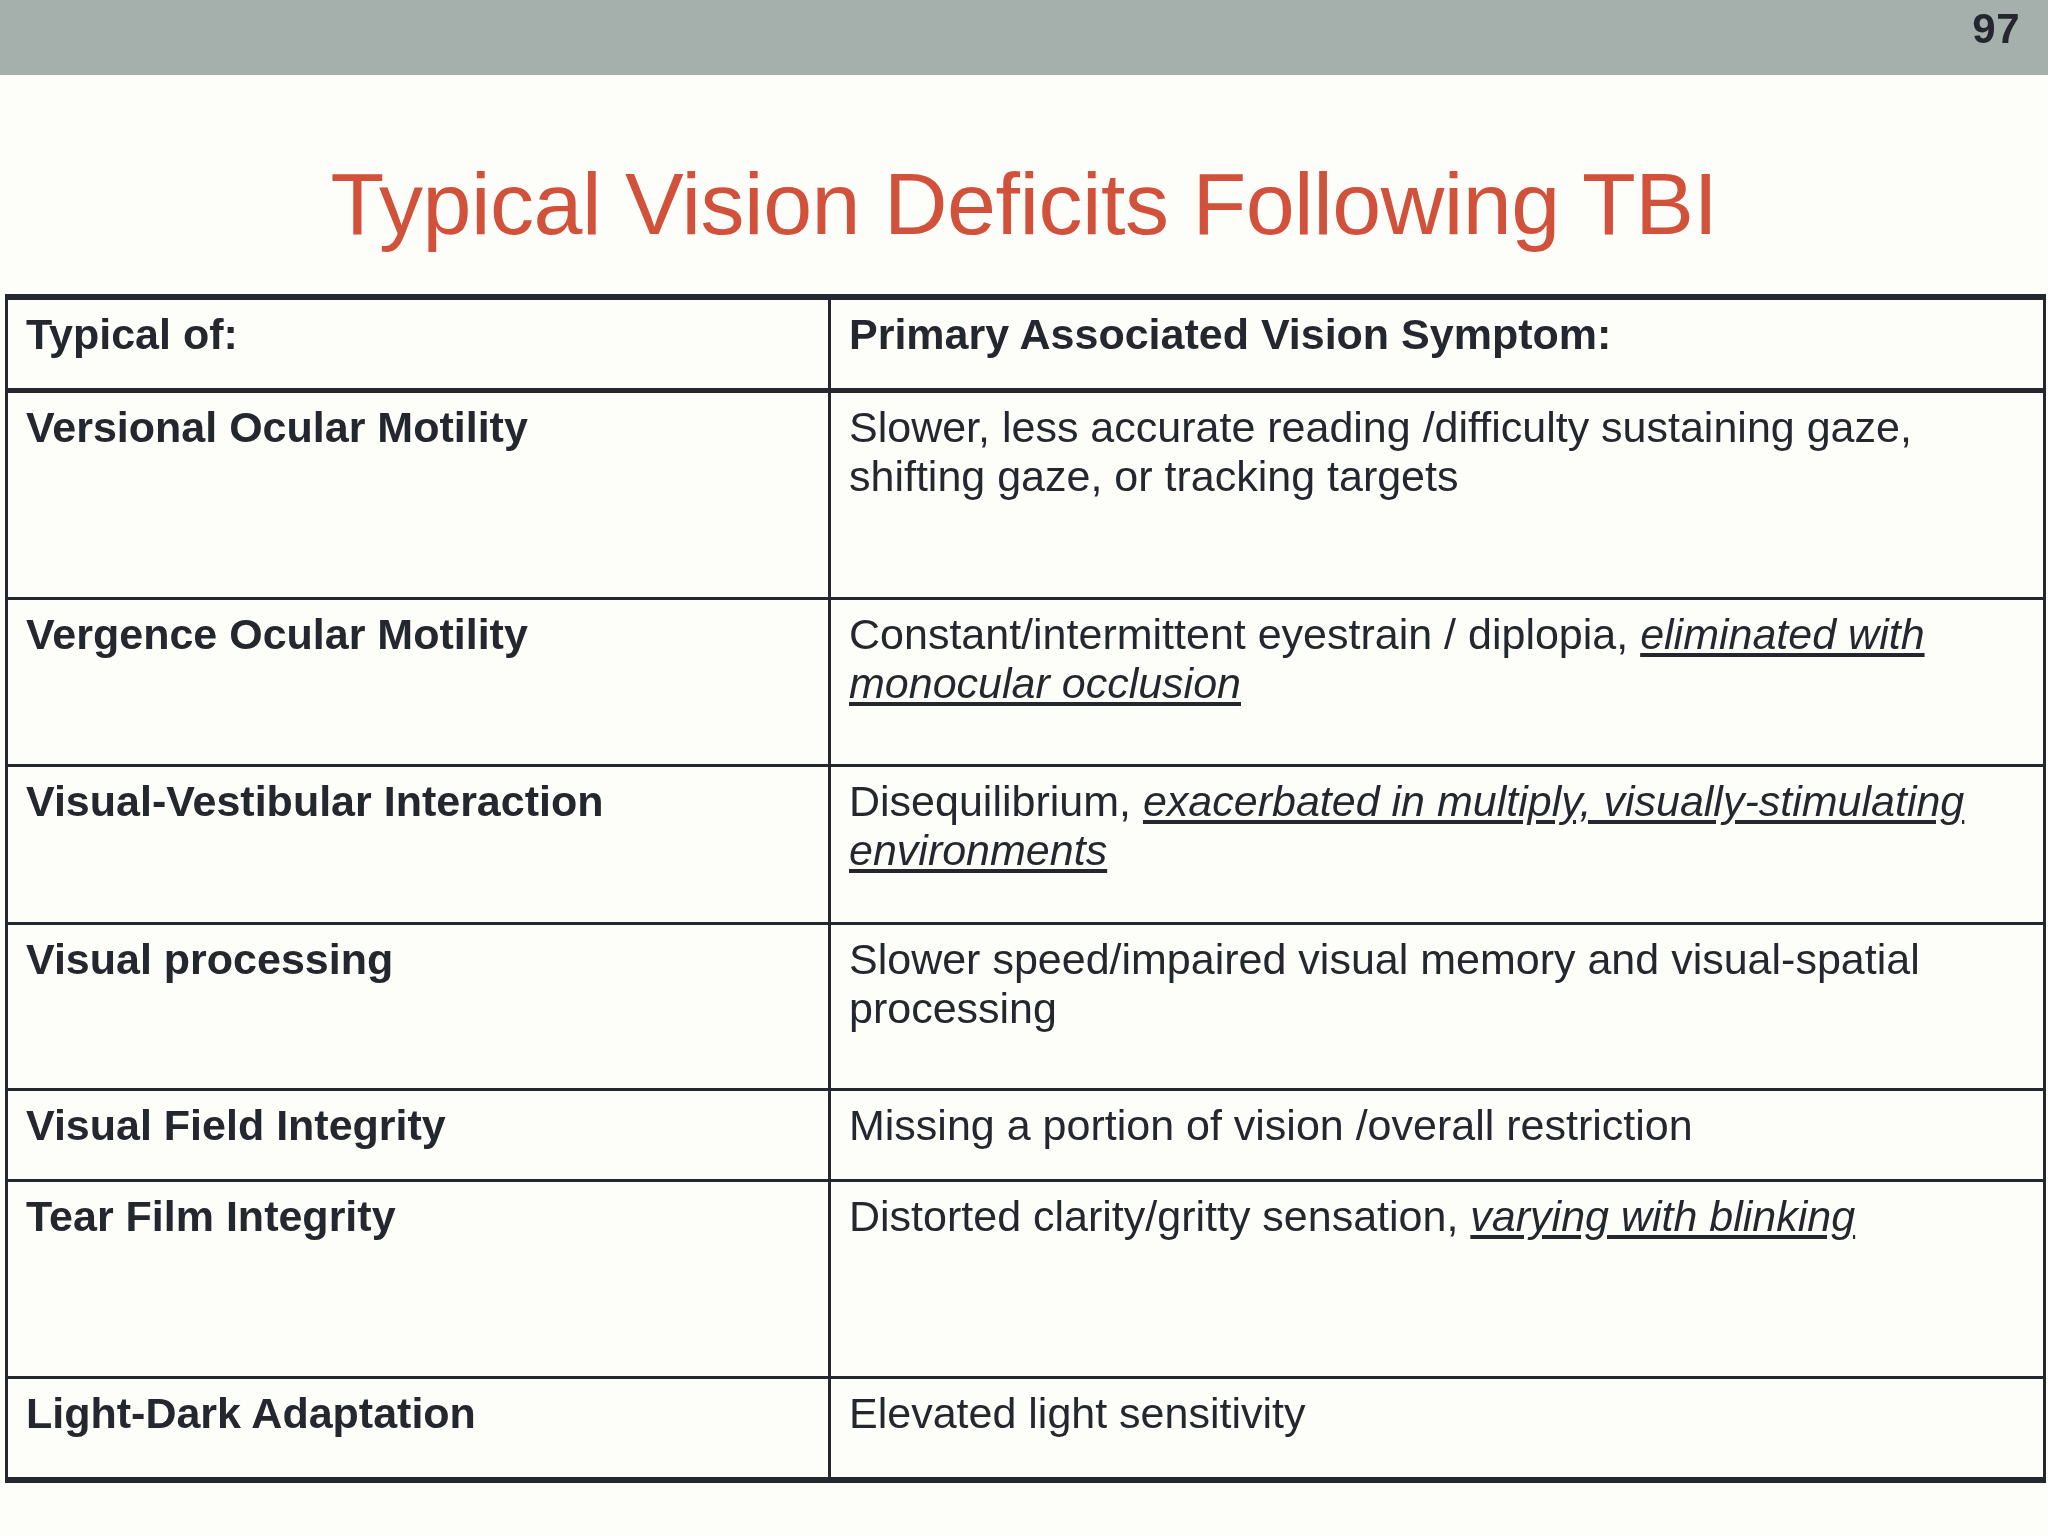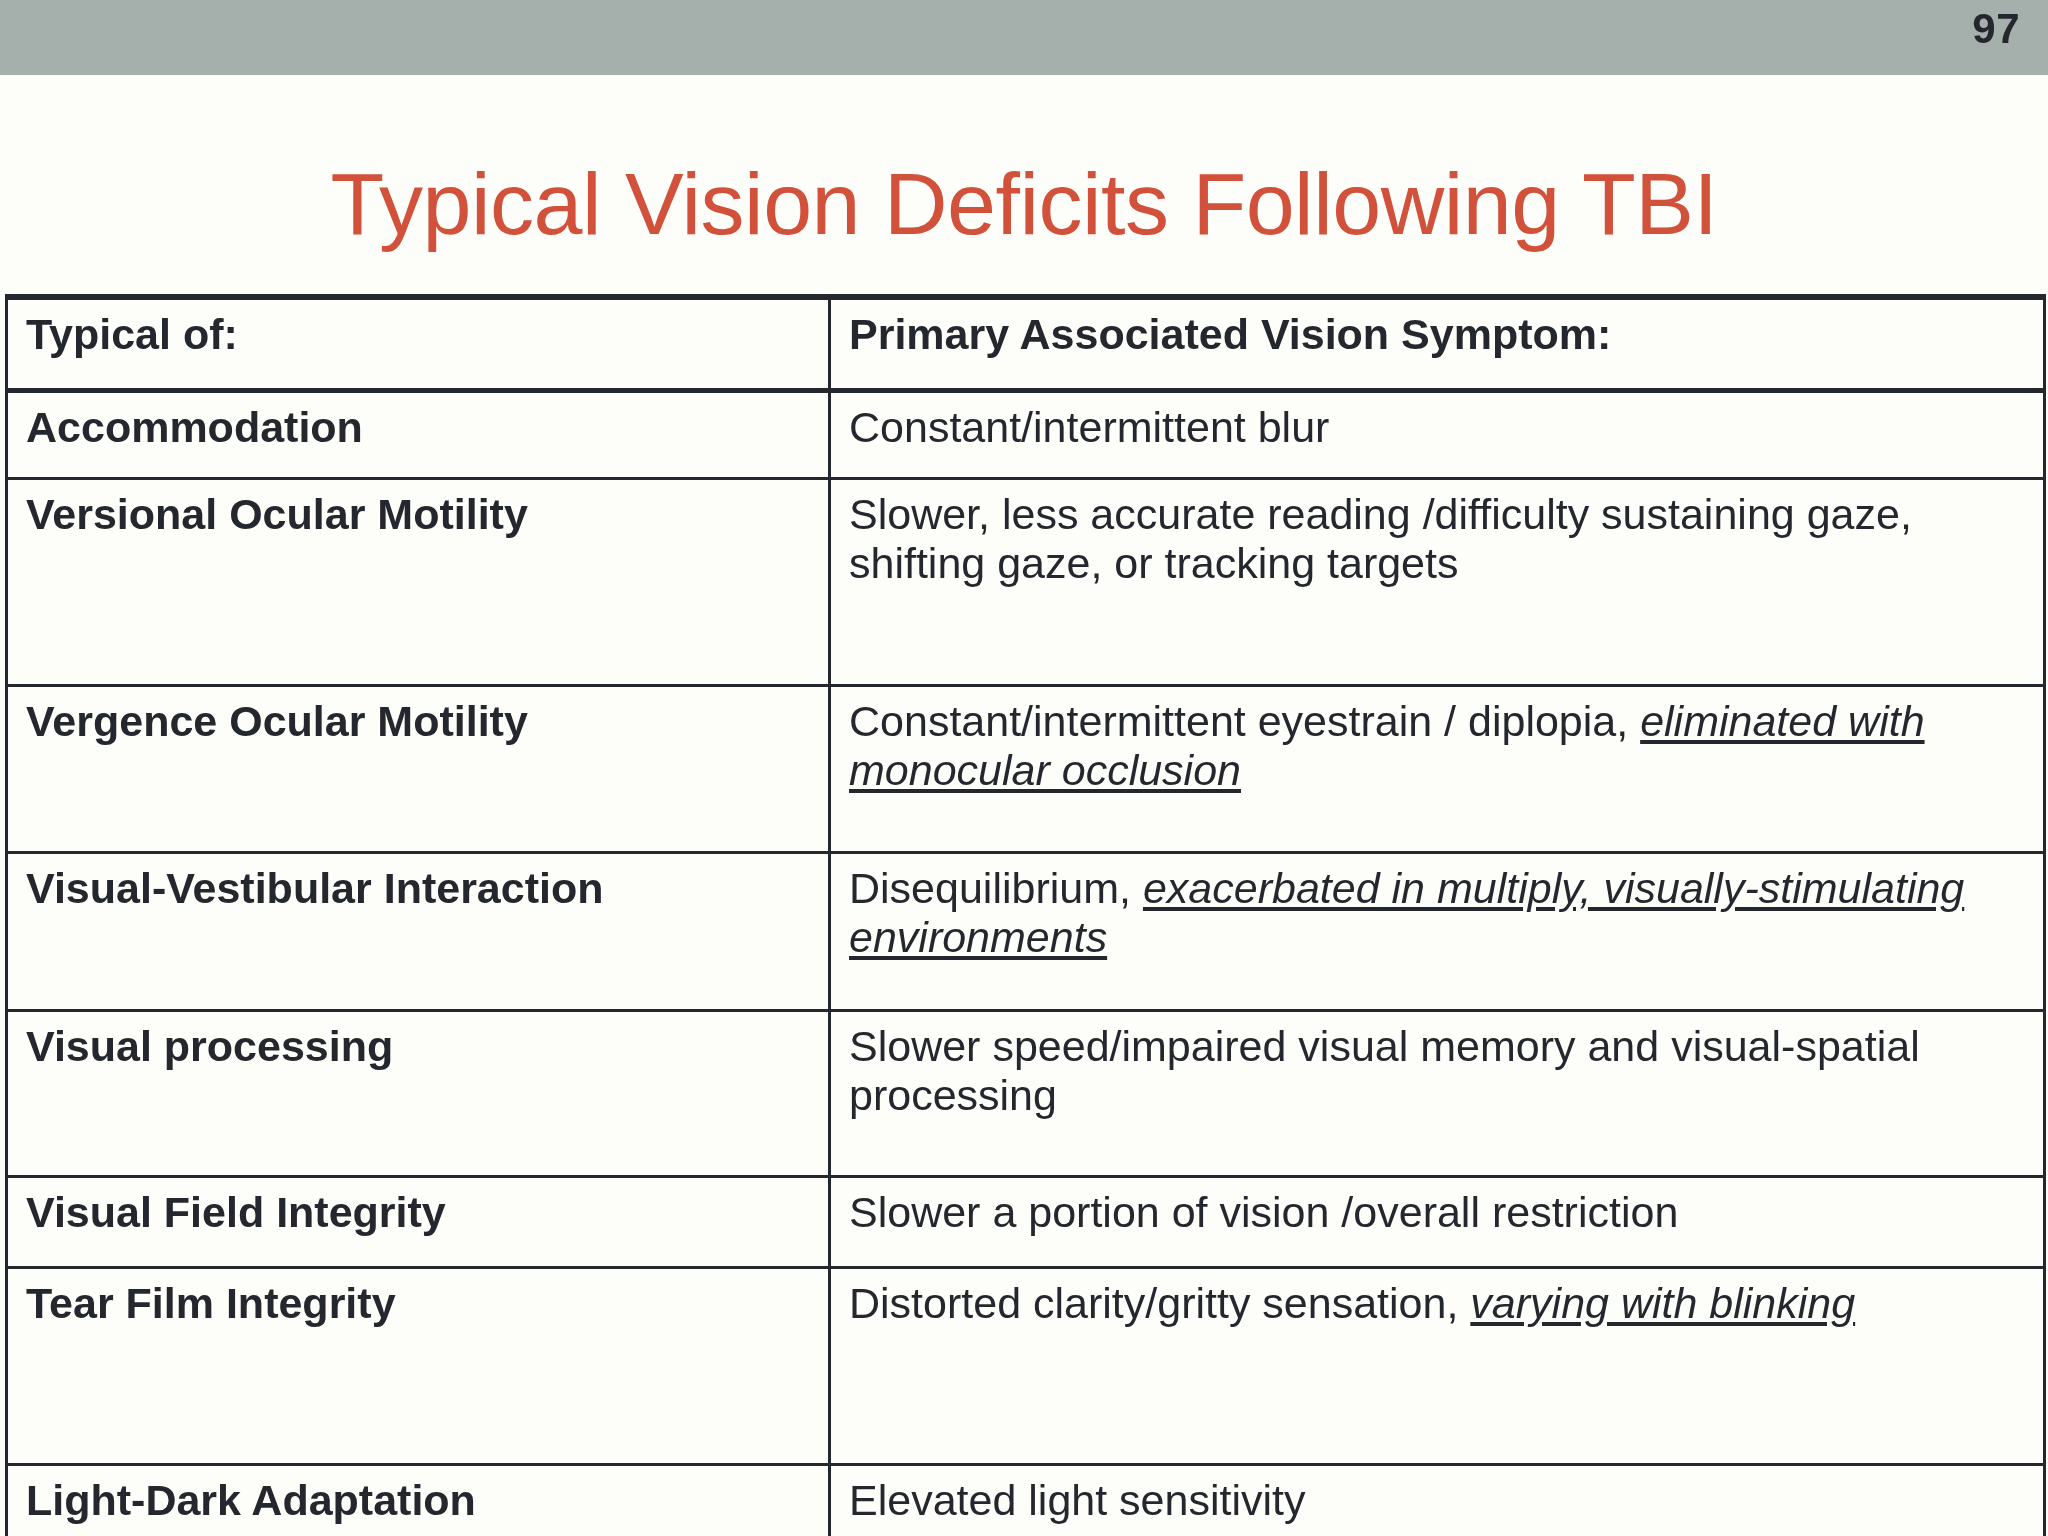--- a/index.html
+++ b/index.html
@@ -129,24 +129,20 @@
     <colgroup>
       <col class="c1">
       <col class="c2">
     </colgroup>
     <tbody>
       <tr class="header-row" data-row="0">
         <td class="cell-deficit">Typical of:</td>
         <td class="cell-symptom">Primary Associated Vision Symptom:</td>
       </tr>
 
-      <tr data-row="1">
-        <td class="cell-deficit">Accommodation</td>
-        <td class="cell-symptom"><span>Constant/intermittent blur</span><span class="em-underline"></span></td>
-      </tr>
 
       <tr data-row="2">
         <td class="cell-deficit">Versional Ocular Motility</td>
         <td class="cell-symptom"><span>Slower, less accurate reading /difficulty sustaining gaze, shifting gaze, or tracking targets</span><span class="em-underline"></span></td>
       </tr>
 
       <tr data-row="3">
         <td class="cell-deficit">Vergence Ocular Motility</td>
         <td class="cell-symptom"><span>Constant/intermittent eyestrain / diplopia, </span><span class="em-underline">eliminated with monocular occlusion</span></td>
       </tr>
@@ -156,21 +152,21 @@
         <td class="cell-symptom"><span>Disequilibrium, </span><span class="em-underline">exacerbated in multiply, visually-stimulating environments</span></td>
       </tr>
 
       <tr data-row="5">
         <td class="cell-deficit">Visual processing</td>
         <td class="cell-symptom"><span>Slower speed/impaired visual memory and visual-spatial processing</span><span class="em-underline"></span></td>
       </tr>
 
       <tr data-row="6">
         <td class="cell-deficit">Visual Field Integrity</td>
-        <td class="cell-symptom"><span>Slower a portion of vision /overall restriction</span><span class="em-underline"></span></td>
+        <td class="cell-symptom"><span>Missing a portion of vision /overall restriction</span><span class="em-underline"></span></td>
       </tr>
 
       <tr data-row="7">
         <td class="cell-deficit">Tear Film Integrity</td>
         <td class="cell-symptom"><span>Distorted clarity/gritty sensation, </span><span class="em-underline">varying with blinking</span></td>
       </tr>
 
       <tr data-row="8">
         <td class="cell-deficit">Light-Dark Adaptation</td>
         <td class="cell-symptom"><span>Elevated light sensitivity</span><span class="em-underline"></span></td>

